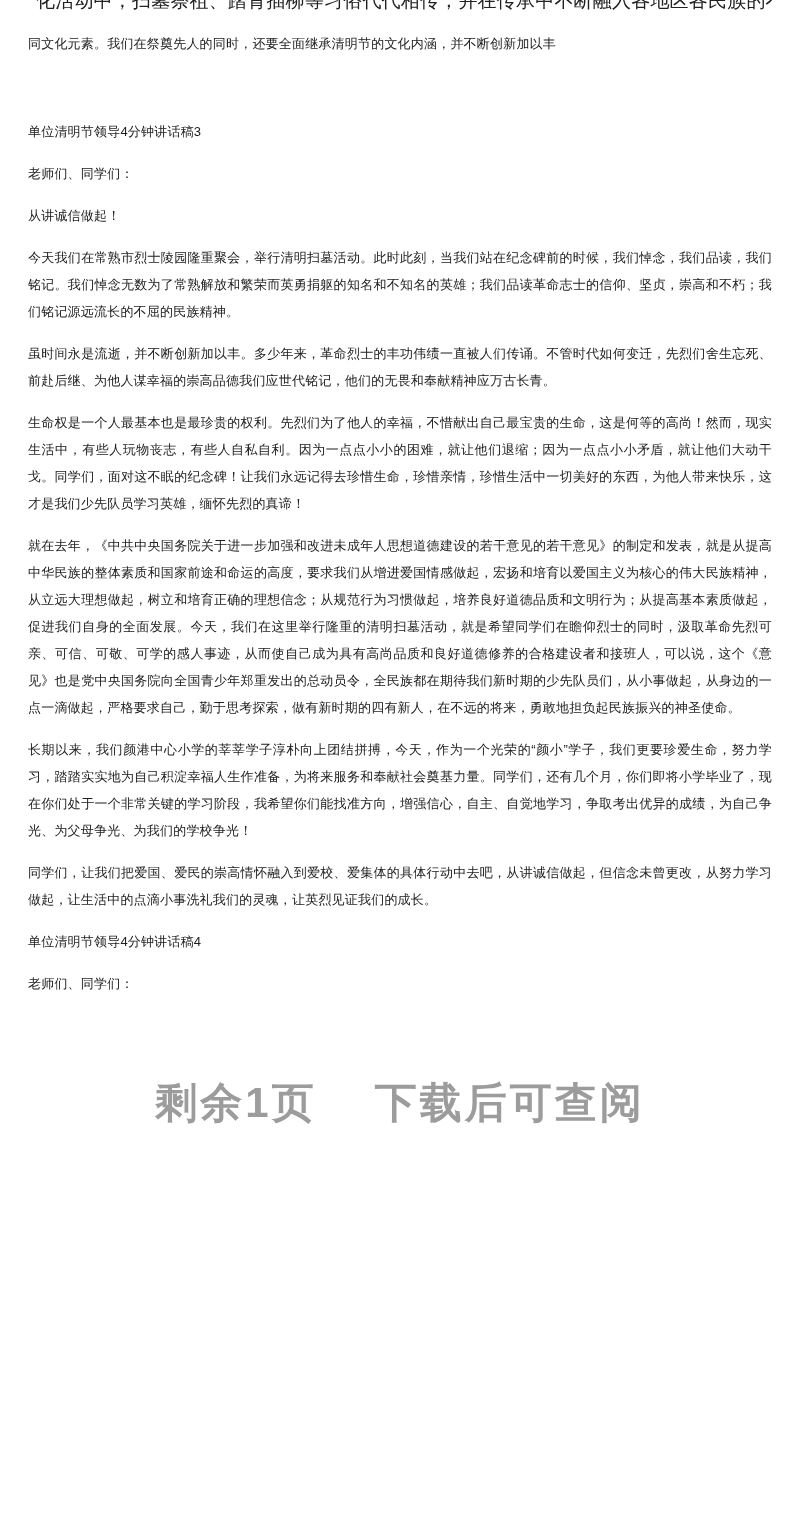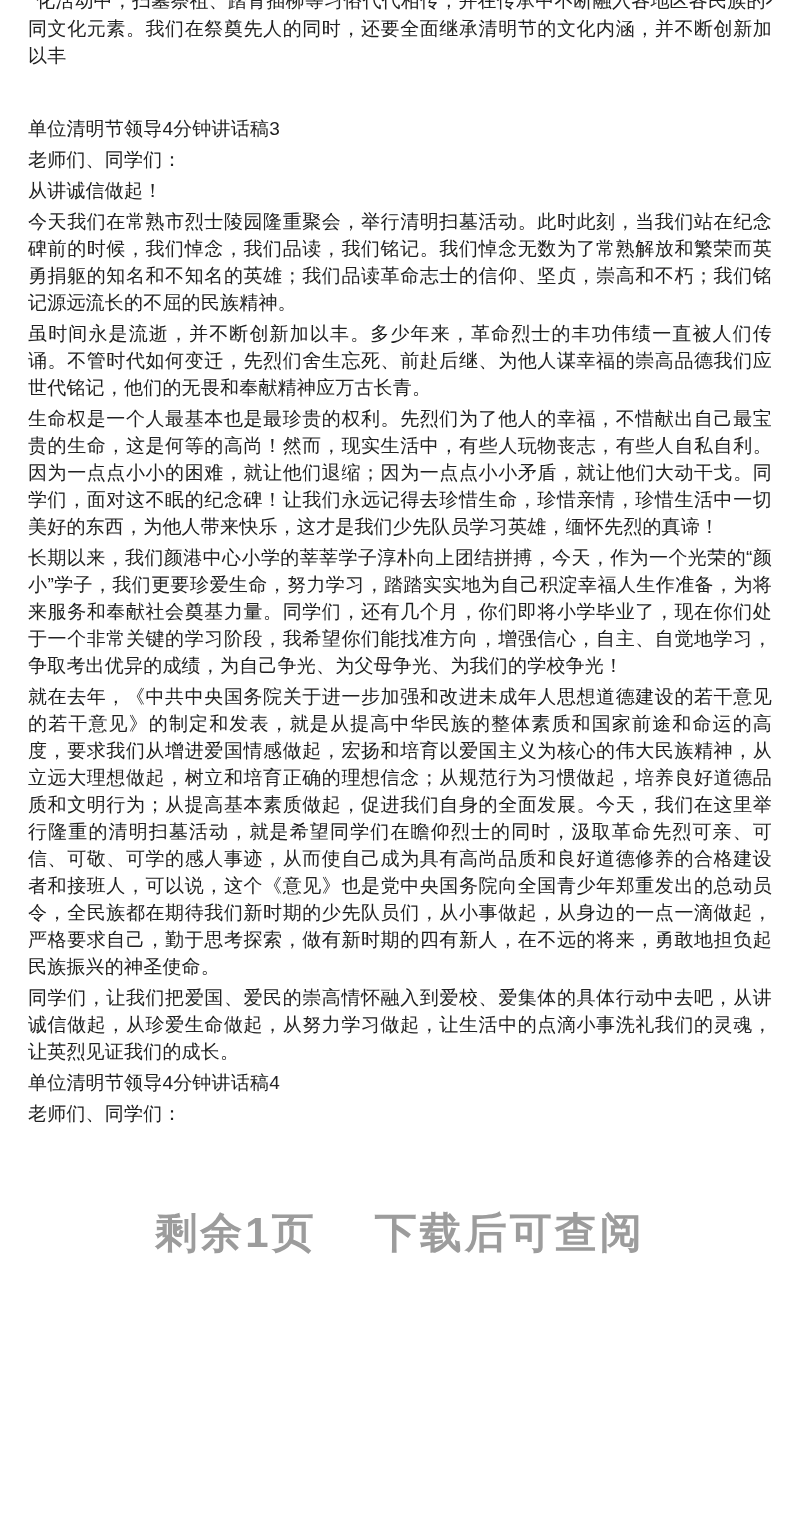--- a/index.html
+++ b/index.html
@@ -12,22 +12,22 @@
     height: 1526px;
     overflow: hidden;
     color: #212121;
     font-family: "Liberation Sans", "DejaVu Sans", sans-serif;
   }
   .doc {
     padding: 0 28px;
     box-sizing: border-box;
   }
   .doc p {
-    margin: 0 0 4px 0;
-    font-size: 19px;
+    margin: 15px 0 4px 0;
+    font-size: 13px;
     line-height: 27px;
     text-align: justify;
     letter-spacing: 0.2px;
     word-break: break-all;
   }
   
   .clip-line {
     height: 15px;
     overflow: hidden;
     margin-left: 8px;
@@ -68,23 +68,23 @@
   <p>同文化元素。我们在祭奠先人的同时，还要全面继承清明节的文化内涵，并不断创新加以丰</p>
 
   <div class="page-gap"></div>
 
   <p>单位清明节领导4分钟讲话稿3</p>
   <p>老师们、同学们：</p>
   <p>从讲诚信做起！</p>
   <p>今天我们在常熟市烈士陵园隆重聚会，举行清明扫墓活动。此时此刻，当我们站在纪念碑前的时候，我们悼念，我们品读，我们铭记。我们悼念无数为了常熟解放和繁荣而英勇捐躯的知名和不知名的英雄；我们品读革命志士的信仰、坚贞，崇高和不朽；我们铭记源远流长的不屈的民族精神。</p>
   <p>虽时间永是流逝，并不断创新加以丰。多少年来，革命烈士的丰功伟绩一直被人们传诵。不管时代如何变迁，先烈们舍生忘死、前赴后继、为他人谋幸福的崇高品德我们应世代铭记，他们的无畏和奉献精神应万古长青。</p>
   <p>生命权是一个人最基本也是最珍贵的权利。先烈们为了他人的幸福，不惜献出自己最宝贵的生命，这是何等的高尚！然而，现实生活中，有些人玩物丧志，有些人自私自利。因为一点点小小的困难，就让他们退缩；因为一点点小小矛盾，就让他们大动干戈。同学们，面对这不眠的纪念碑！让我们永远记得去珍惜生命，珍惜亲情，珍惜生活中一切美好的东西，为他人带来快乐，这才是我们少先队员学习英雄，缅怀先烈的真谛！</p>
+  <p>就在去年，《中共中央国务院关于进一步加强和改进未成年人思想道德建设的若干意见的若干意见》的制定和发表，就是从提高中华民族的整体素质和国家前途和命运的高度，要求我们从增进爱国情感做起，宏扬和培育以爱国主义为核心的伟大民族精神，从立远大理想做起，树立和培育正确的理想信念；从规范行为习惯做起，培养良好道德品质和文明行为；从提高基本素质做起，促进我们自身的全面发展。今天，我们在这里举行隆重的清明扫墓活动，就是希望同学们在瞻仰烈士的同时，汲取革命先烈可亲、可信、可敬、可学的感人事迹，从而使自己成为具有高尚品质和良好道德修养的合格建设者和接班人，可以说，这个《意见》也是党中央国务院向全国青少年郑重发出的总动员令，全民族都在期待我们新时期的少先队员们，从小事做起，从身边的一点一滴做起，严格要求自己，勤于思考探索，做有新时期的四有新人，在不远的将来，勇敢地担负起民族振兴的神圣使命。</p>
   <p>长期以来，我们颜港中心小学的莘莘学子淳朴向上团结拼搏，今天，作为一个光荣的“颜小”学子，我们更要珍爱生命，努力学习，踏踏实实地为自己积淀幸福人生作准备，为将来服务和奉献社会奠基力量。同学们，还有几个月，你们即将小学毕业了，现在你们处于一个非常关键的学习阶段，我希望你们能找准方向，增强信心，自主、自觉地学习，争取考出优异的成绩，为自己争光、为父母争光、为我们的学校争光！</p>
-  <p>就在去年，《中共中央国务院关于进一步加强和改进未成年人思想道德建设的若干意见的若干意见》的制定和发表，就是从提高中华民族的整体素质和国家前途和命运的高度，要求我们从增进爱国情感做起，宏扬和培育以爱国主义为核心的伟大民族精神，从立远大理想做起，树立和培育正确的理想信念；从规范行为习惯做起，培养良好道德品质和文明行为；从提高基本素质做起，促进我们自身的全面发展。今天，我们在这里举行隆重的清明扫墓活动，就是希望同学们在瞻仰烈士的同时，汲取革命先烈可亲、可信、可敬、可学的感人事迹，从而使自己成为具有高尚品质和良好道德修养的合格建设者和接班人，可以说，这个《意见》也是党中央国务院向全国青少年郑重发出的总动员令，全民族都在期待我们新时期的少先队员们，从小事做起，从身边的一点一滴做起，严格要求自己，勤于思考探索，做有新时期的四有新人，在不远的将来，勇敢地担负起民族振兴的神圣使命。</p>
-  <p>同学们，让我们把爱国、爱民的崇高情怀融入到爱校、爱集体的具体行动中去吧，从讲诚信做起，从珍爱生命做起，从努力学习做起，让生活中的点滴小事洗礼我们的灵魂，让英烈见证我们的成长。</p>
+  <p>同学们，让我们把爱国、爱民的崇高情怀融入到爱校、爱集体的具体行动中去吧，从讲诚信做起，但信念未曾更改，从努力学习做起，让生活中的点滴小事洗礼我们的灵魂，让英烈见证我们的成长。</p>
   <p>单位清明节领导4分钟讲话稿4</p>
   <p>老师们、同学们：</p>
 
   <div class="footer">
     <span>剩余1页</span>
     <span>下载后可查阅</span>
   </div>
 
 </div>
 

